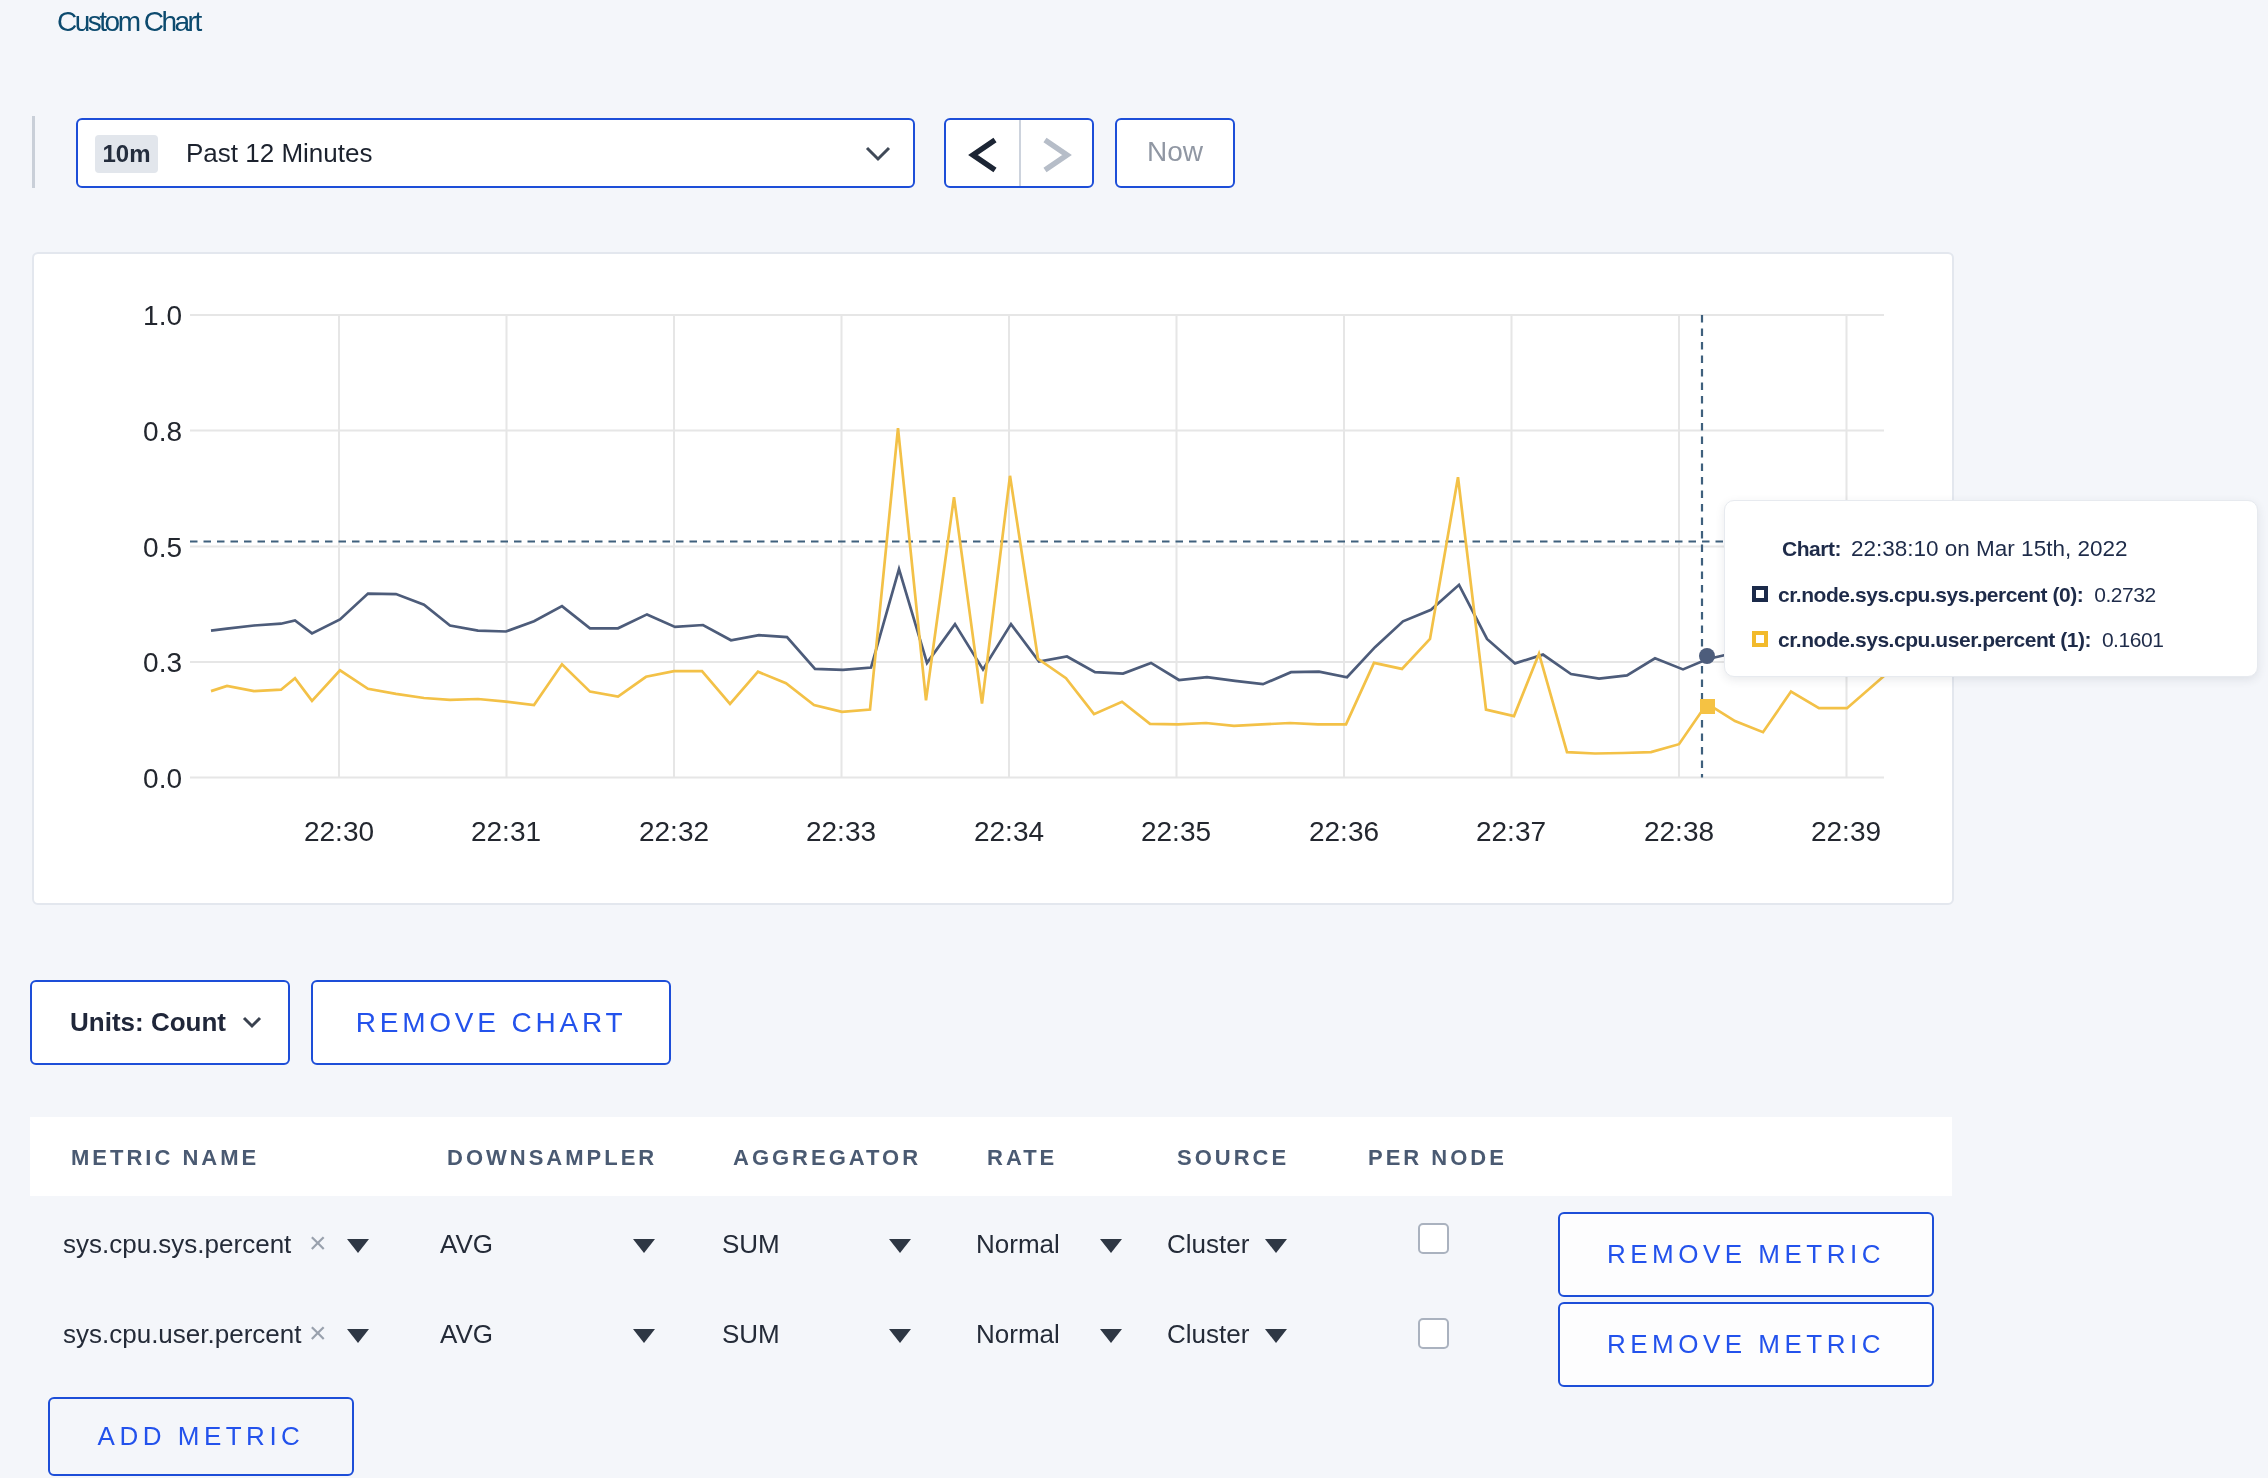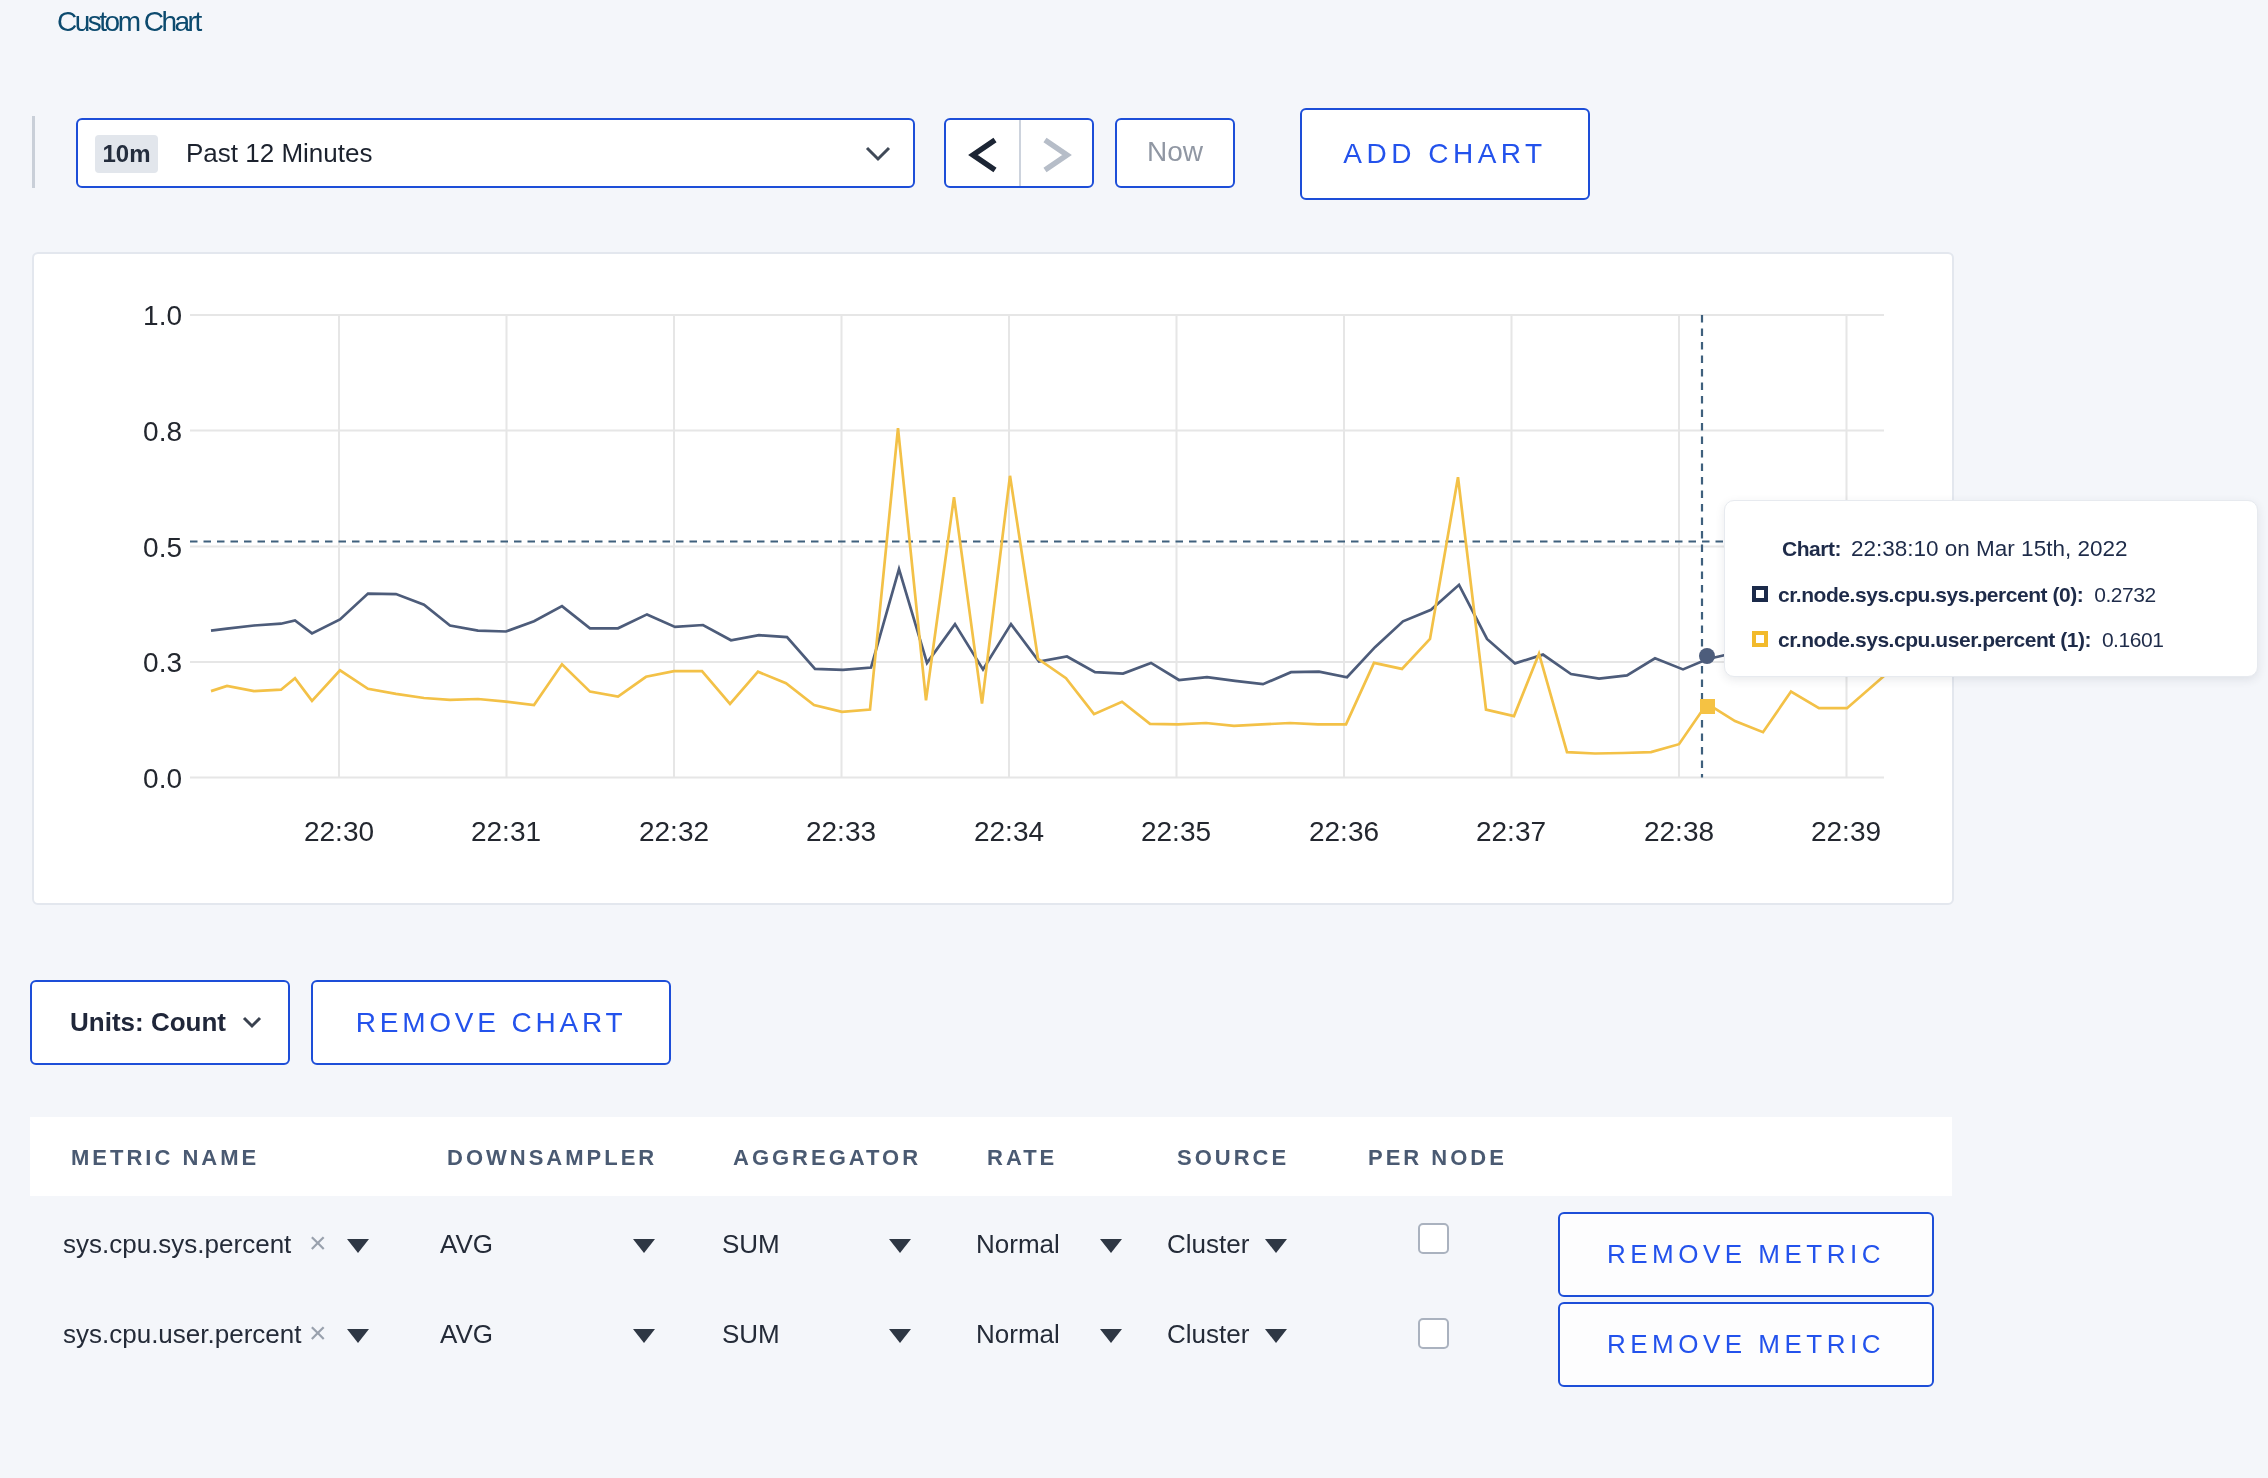--- a/index.html
+++ b/index.html
@@ -30,21 +30,20 @@
     <svg class="abs" style="left:20px; top:16px;" width="36" height="38" viewBox="0 0 36 38">
         <path d="M29 4 L7 19 L29 34" fill="none" stroke="#1c2534" stroke-width="5.5"></path>
       </svg>
     <svg class="abs" style="left:92px; top:16px;" width="36" height="38" viewBox="0 0 36 38">
         <path d="M7 4 L29 19 L7 34" fill="none" stroke="#b6bdc8" stroke-width="5.5"></path>
       </svg>
   </div>
 
   <div class="abs btn" style="left:1115px; top:118px; width:120px; height:70px; text-align:center; font-size:28px; color:#9097a3; line-height:64px;">Now</div>
 
-  <div class="abs btn bluetext" style="left:1300px; top:108px; width:290px; height:92px; text-align:center; line-height:88px;">ADD CHART</div>
 
   <div class="abs" style="left:32px; top:252px; width:1922px; height:653px; background:#fff; border:2px solid #e3e7ee; border-radius:6px;"></div>
   <svg class="abs" style="left:32px; top:252px;" width="1922" height="653" viewBox="0 0 1922 653">
 
     <g stroke="#e6e6e6" stroke-width="2">
       <line x1="158" y1="63" x2="1852" y2="63"></line>
       <line x1="158" y1="178.5" x2="1852" y2="178.5"></line>
       <line x1="158" y1="294.5" x2="1852" y2="294.5"></line>
       <line x1="158" y1="410" x2="1852" y2="410"></line>
       <line x1="158" y1="525.5" x2="1852" y2="525.5"></line>
@@ -142,13 +141,14 @@
   <div class="abs tri" style="left:633px; top:1329px;"></div>
   <div class="abs cell" style="left:722px; top:1319px;">SUM</div>
   <div class="abs tri" style="left:889px; top:1329px;"></div>
   <div class="abs cell" style="left:976px; top:1319px;">Normal</div>
   <div class="abs tri" style="left:1100px; top:1329px;"></div>
   <div class="abs cell" style="left:1167px; top:1319px;">Cluster</div>
   <div class="abs tri" style="left:1265px; top:1329px;"></div>
   <div class="abs" style="left:1418px; top:1318px; width:31px; height:31px; border:2px solid #aab2bf; border-radius:5px; background:#fff;"></div>
   <div class="abs btn bluetext" style="left:1558px; top:1302px; width:376px; height:85px; text-align:center; line-height:81px; font-size:26px; background:#fdfdfe;">REMOVE METRIC</div>
 
+  <div class="abs btn bluetext" style="left:48px; top:1397px; width:306px; height:79px; text-align:center; line-height:75px; font-size:26px; background:transparent;">ADD METRIC</div>
 </div>
 
 </body></html>

